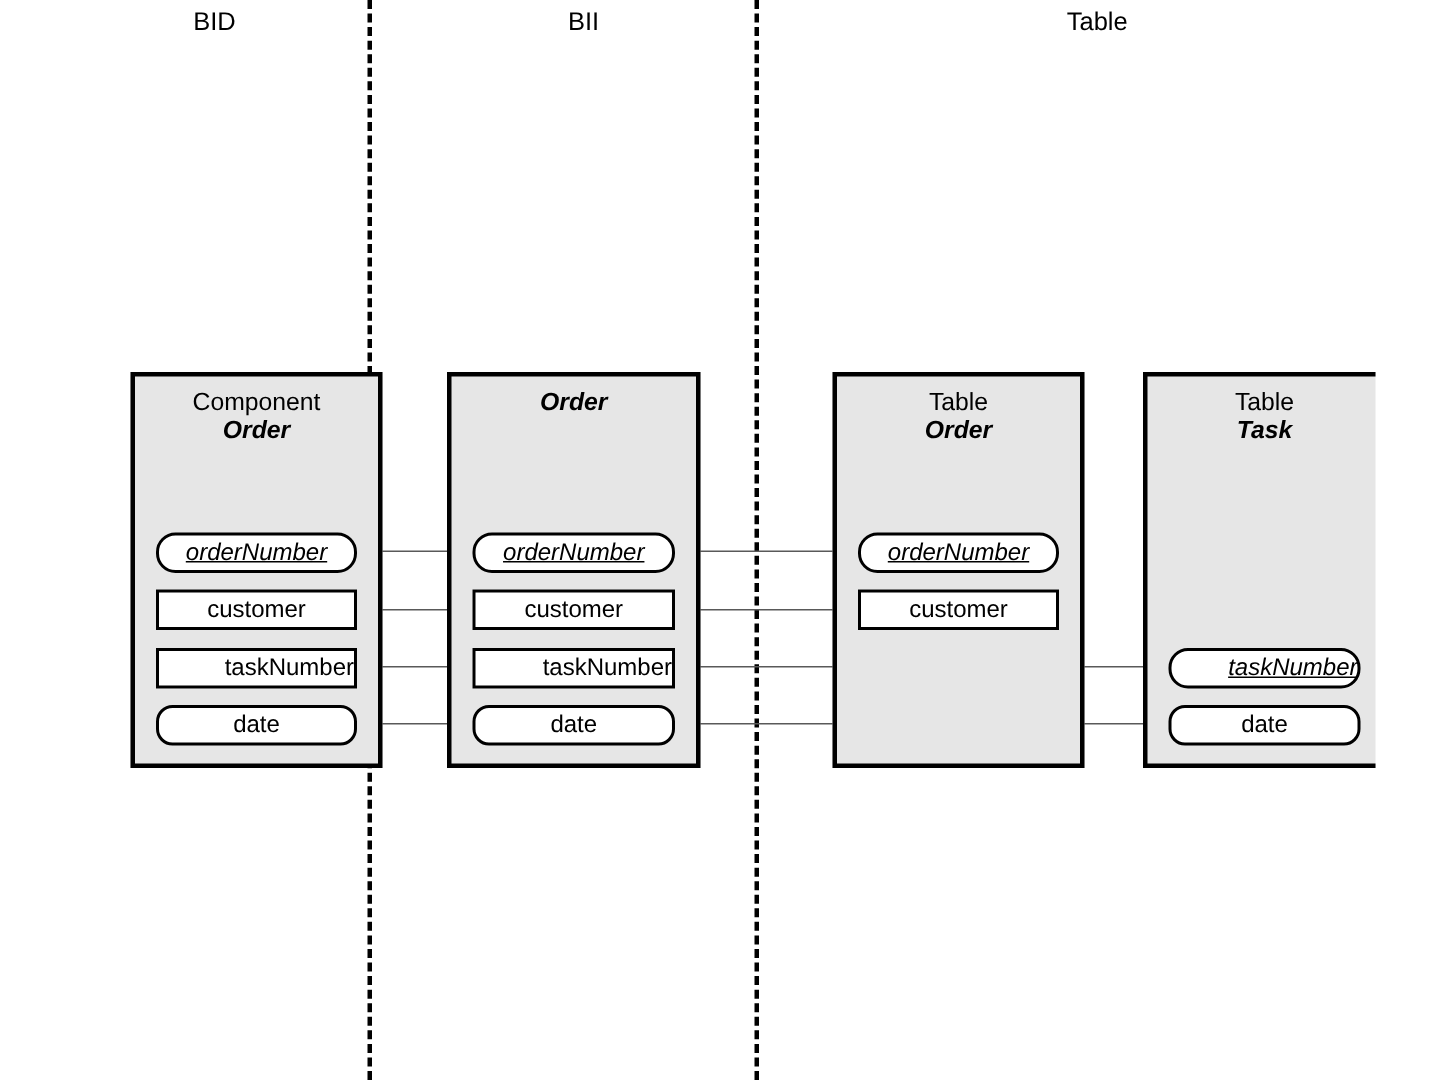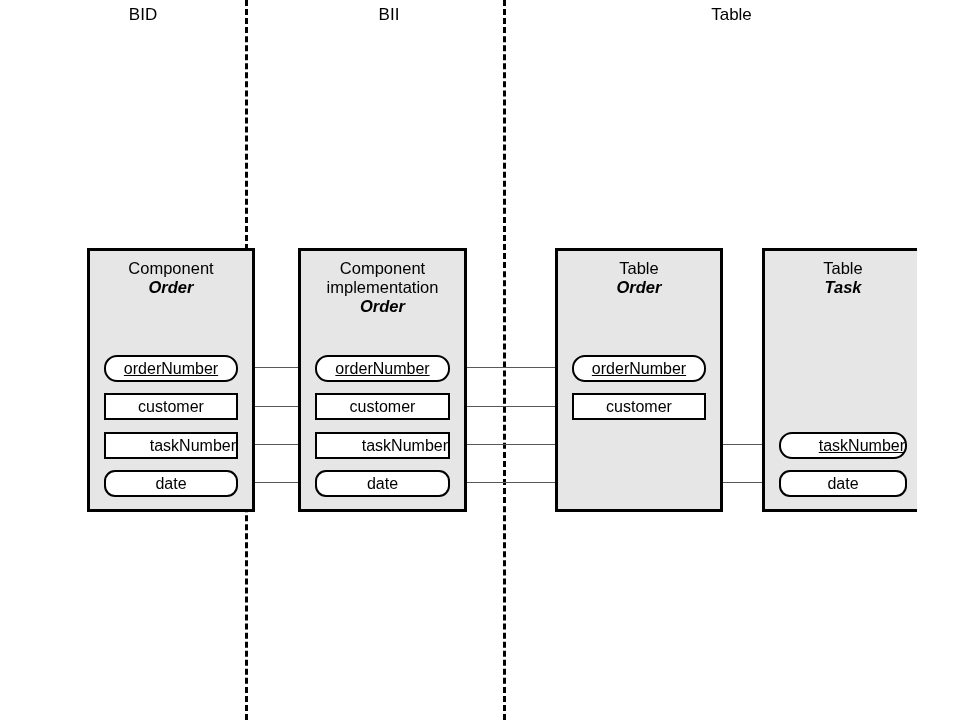--- a/index.html
+++ b/index.html
@@ -86,20 +86,21 @@
     border: 2px solid #000000;
     box-sizing: border-box;
     font-size: 16px;
     color: #000;
     display: flex;
     align-items: center;
     justify-content: center;
     z-index: 3;
   }
   .field.key {
+    font-style: italic;
     text-decoration: underline;
     border-radius: 13px;
   }
   .field-slot-0 { top: 104px; }
   .field-slot-1 { top: 142px; }
   .field-slot-2 { top: 181px; justify-content: flex-end; }
   .field-slot-3 { top: 219px; border-radius: 11px; }
 
   .field-text { pointer-events: none; }
 </style>
@@ -139,21 +140,20 @@
     <div class="field field-slot-2">
       <span class="field-text">taskNumber</span>
     </div>
     <div class="field field-slot-3">
       <span class="field-text">date</span>
     </div>
   </div>
 
   <div class="entity" id="box-component-impl-order">
     <div class="entity-title">
-      <span class="entity-kind">Component implementation</span>
       <span class="entity-name">Order</span>
     </div>
     <div class="field key field-slot-0">
       <span class="field-text">orderNumber</span>
     </div>
     <div class="field field-slot-1">
       <span class="field-text">customer</span>
     </div>
     <div class="field field-slot-2">
       <span class="field-text">taskNumber</span>

